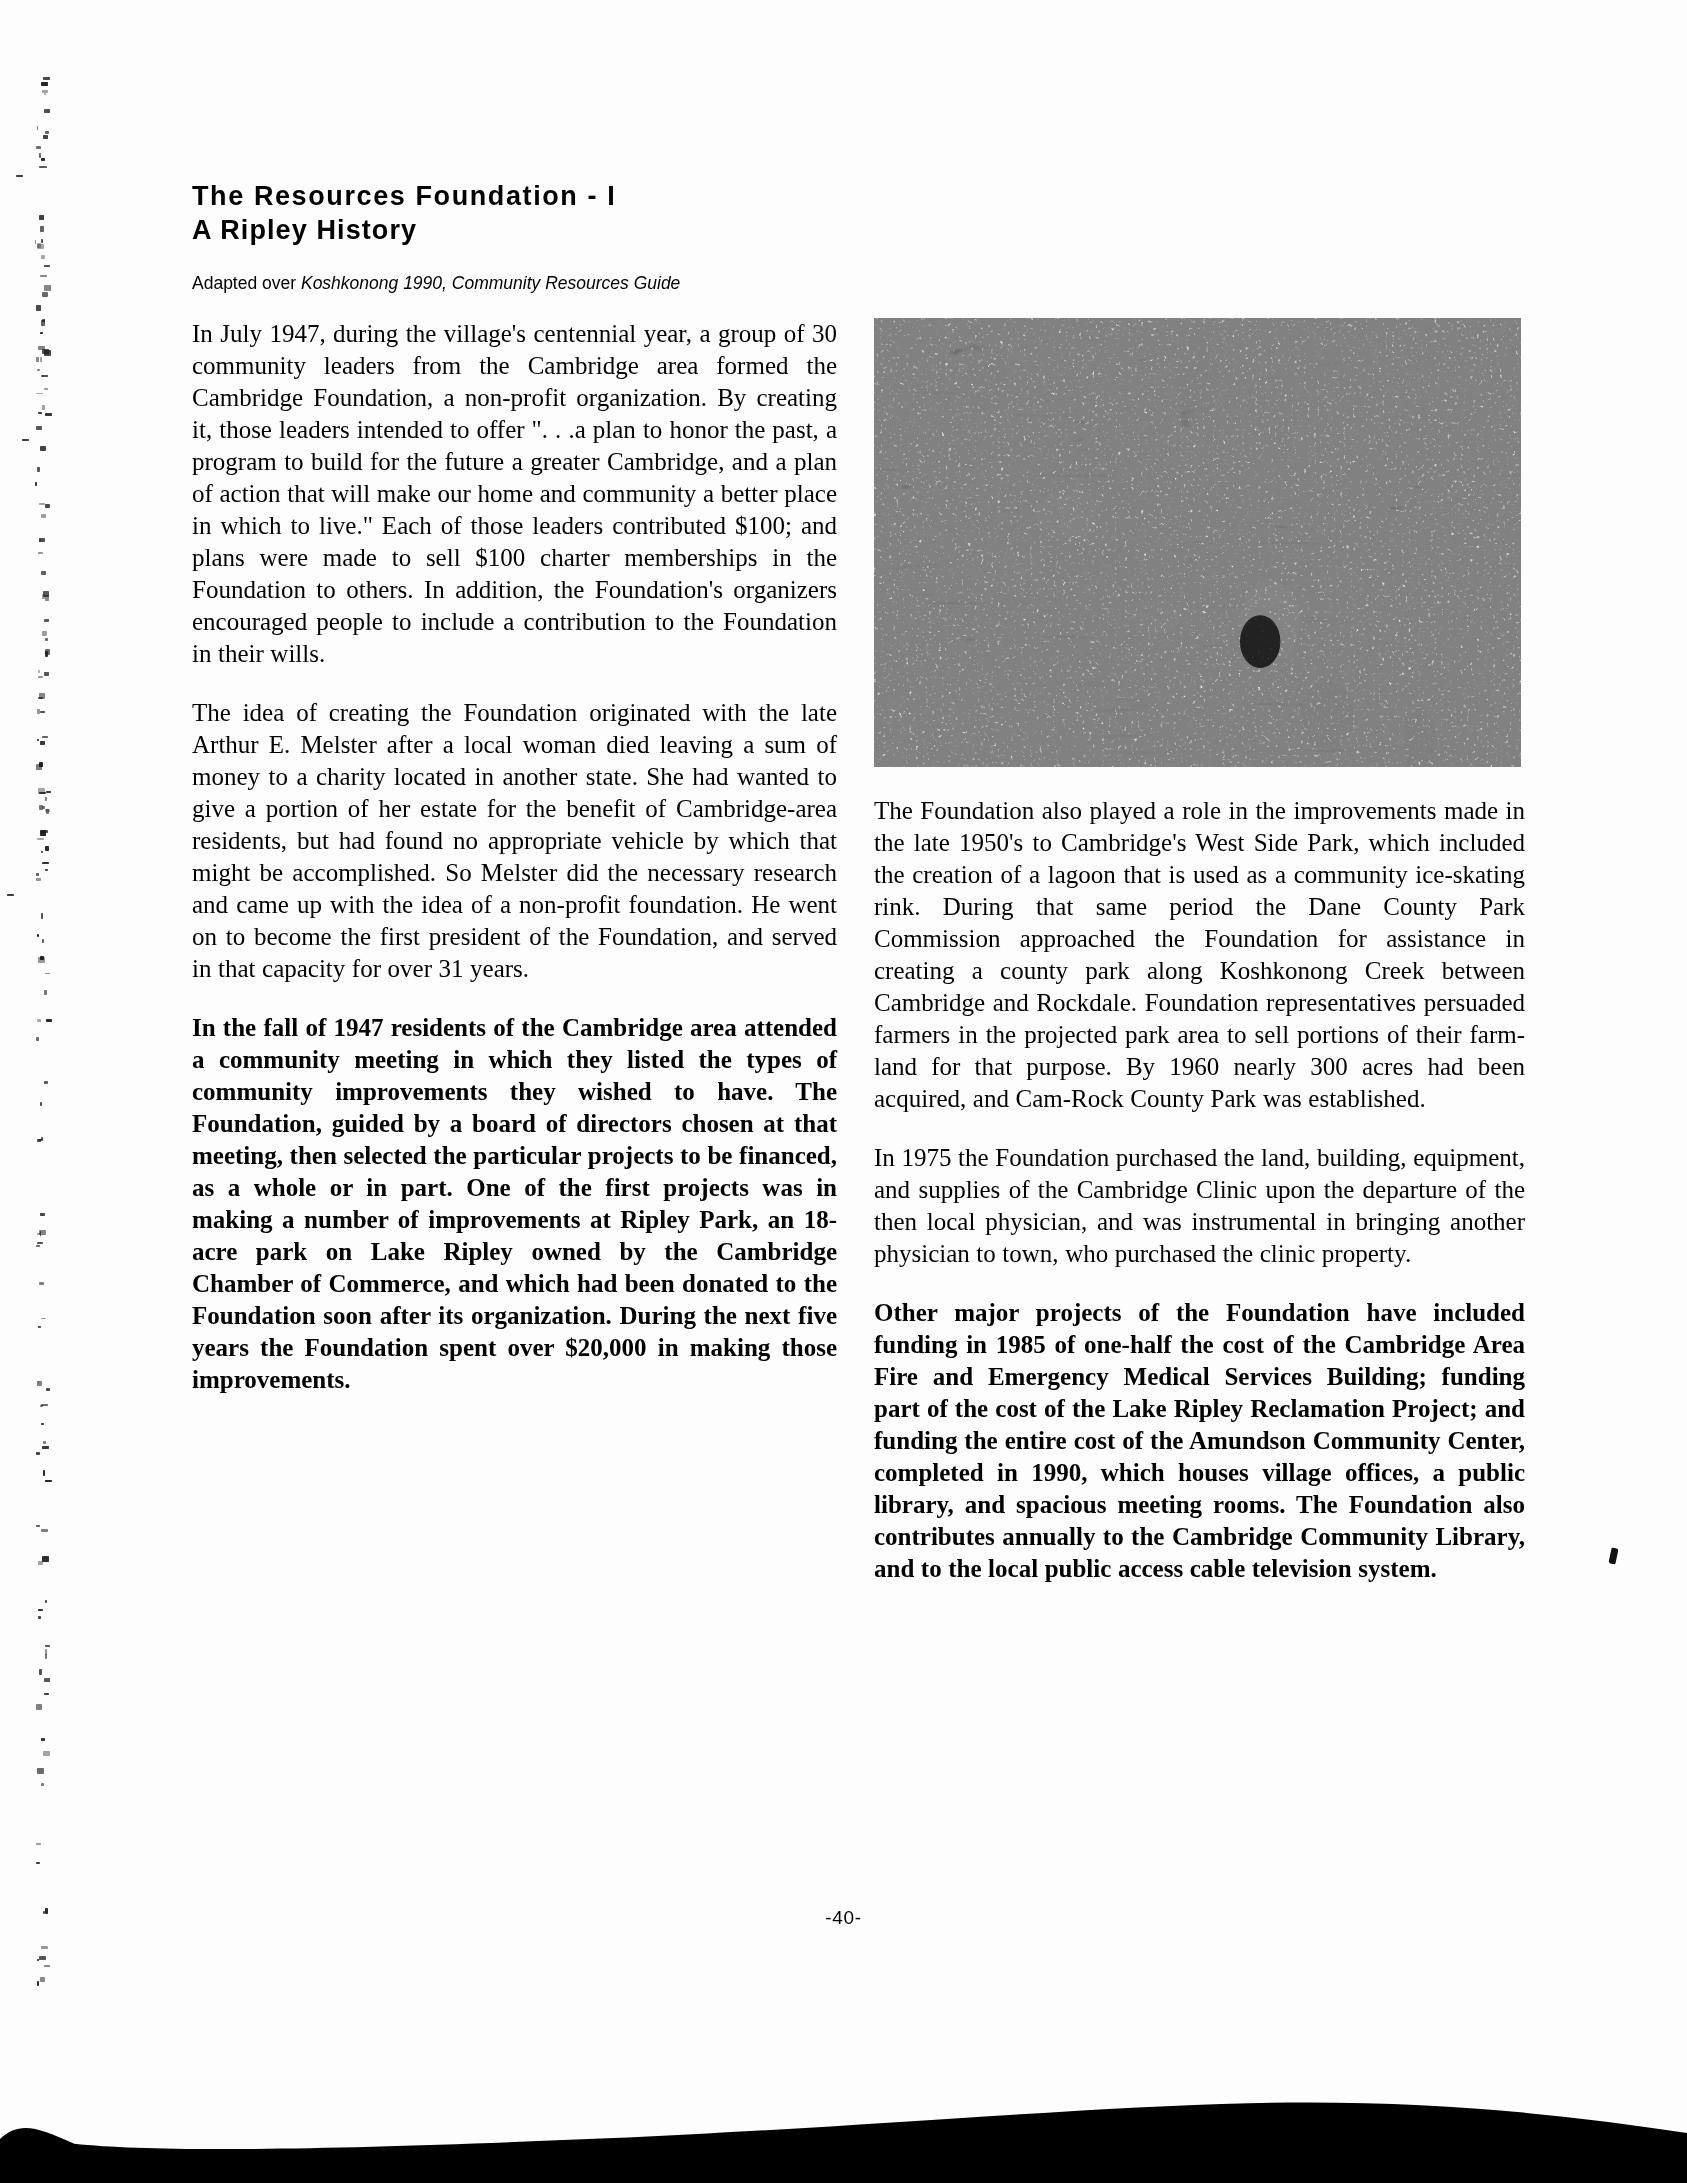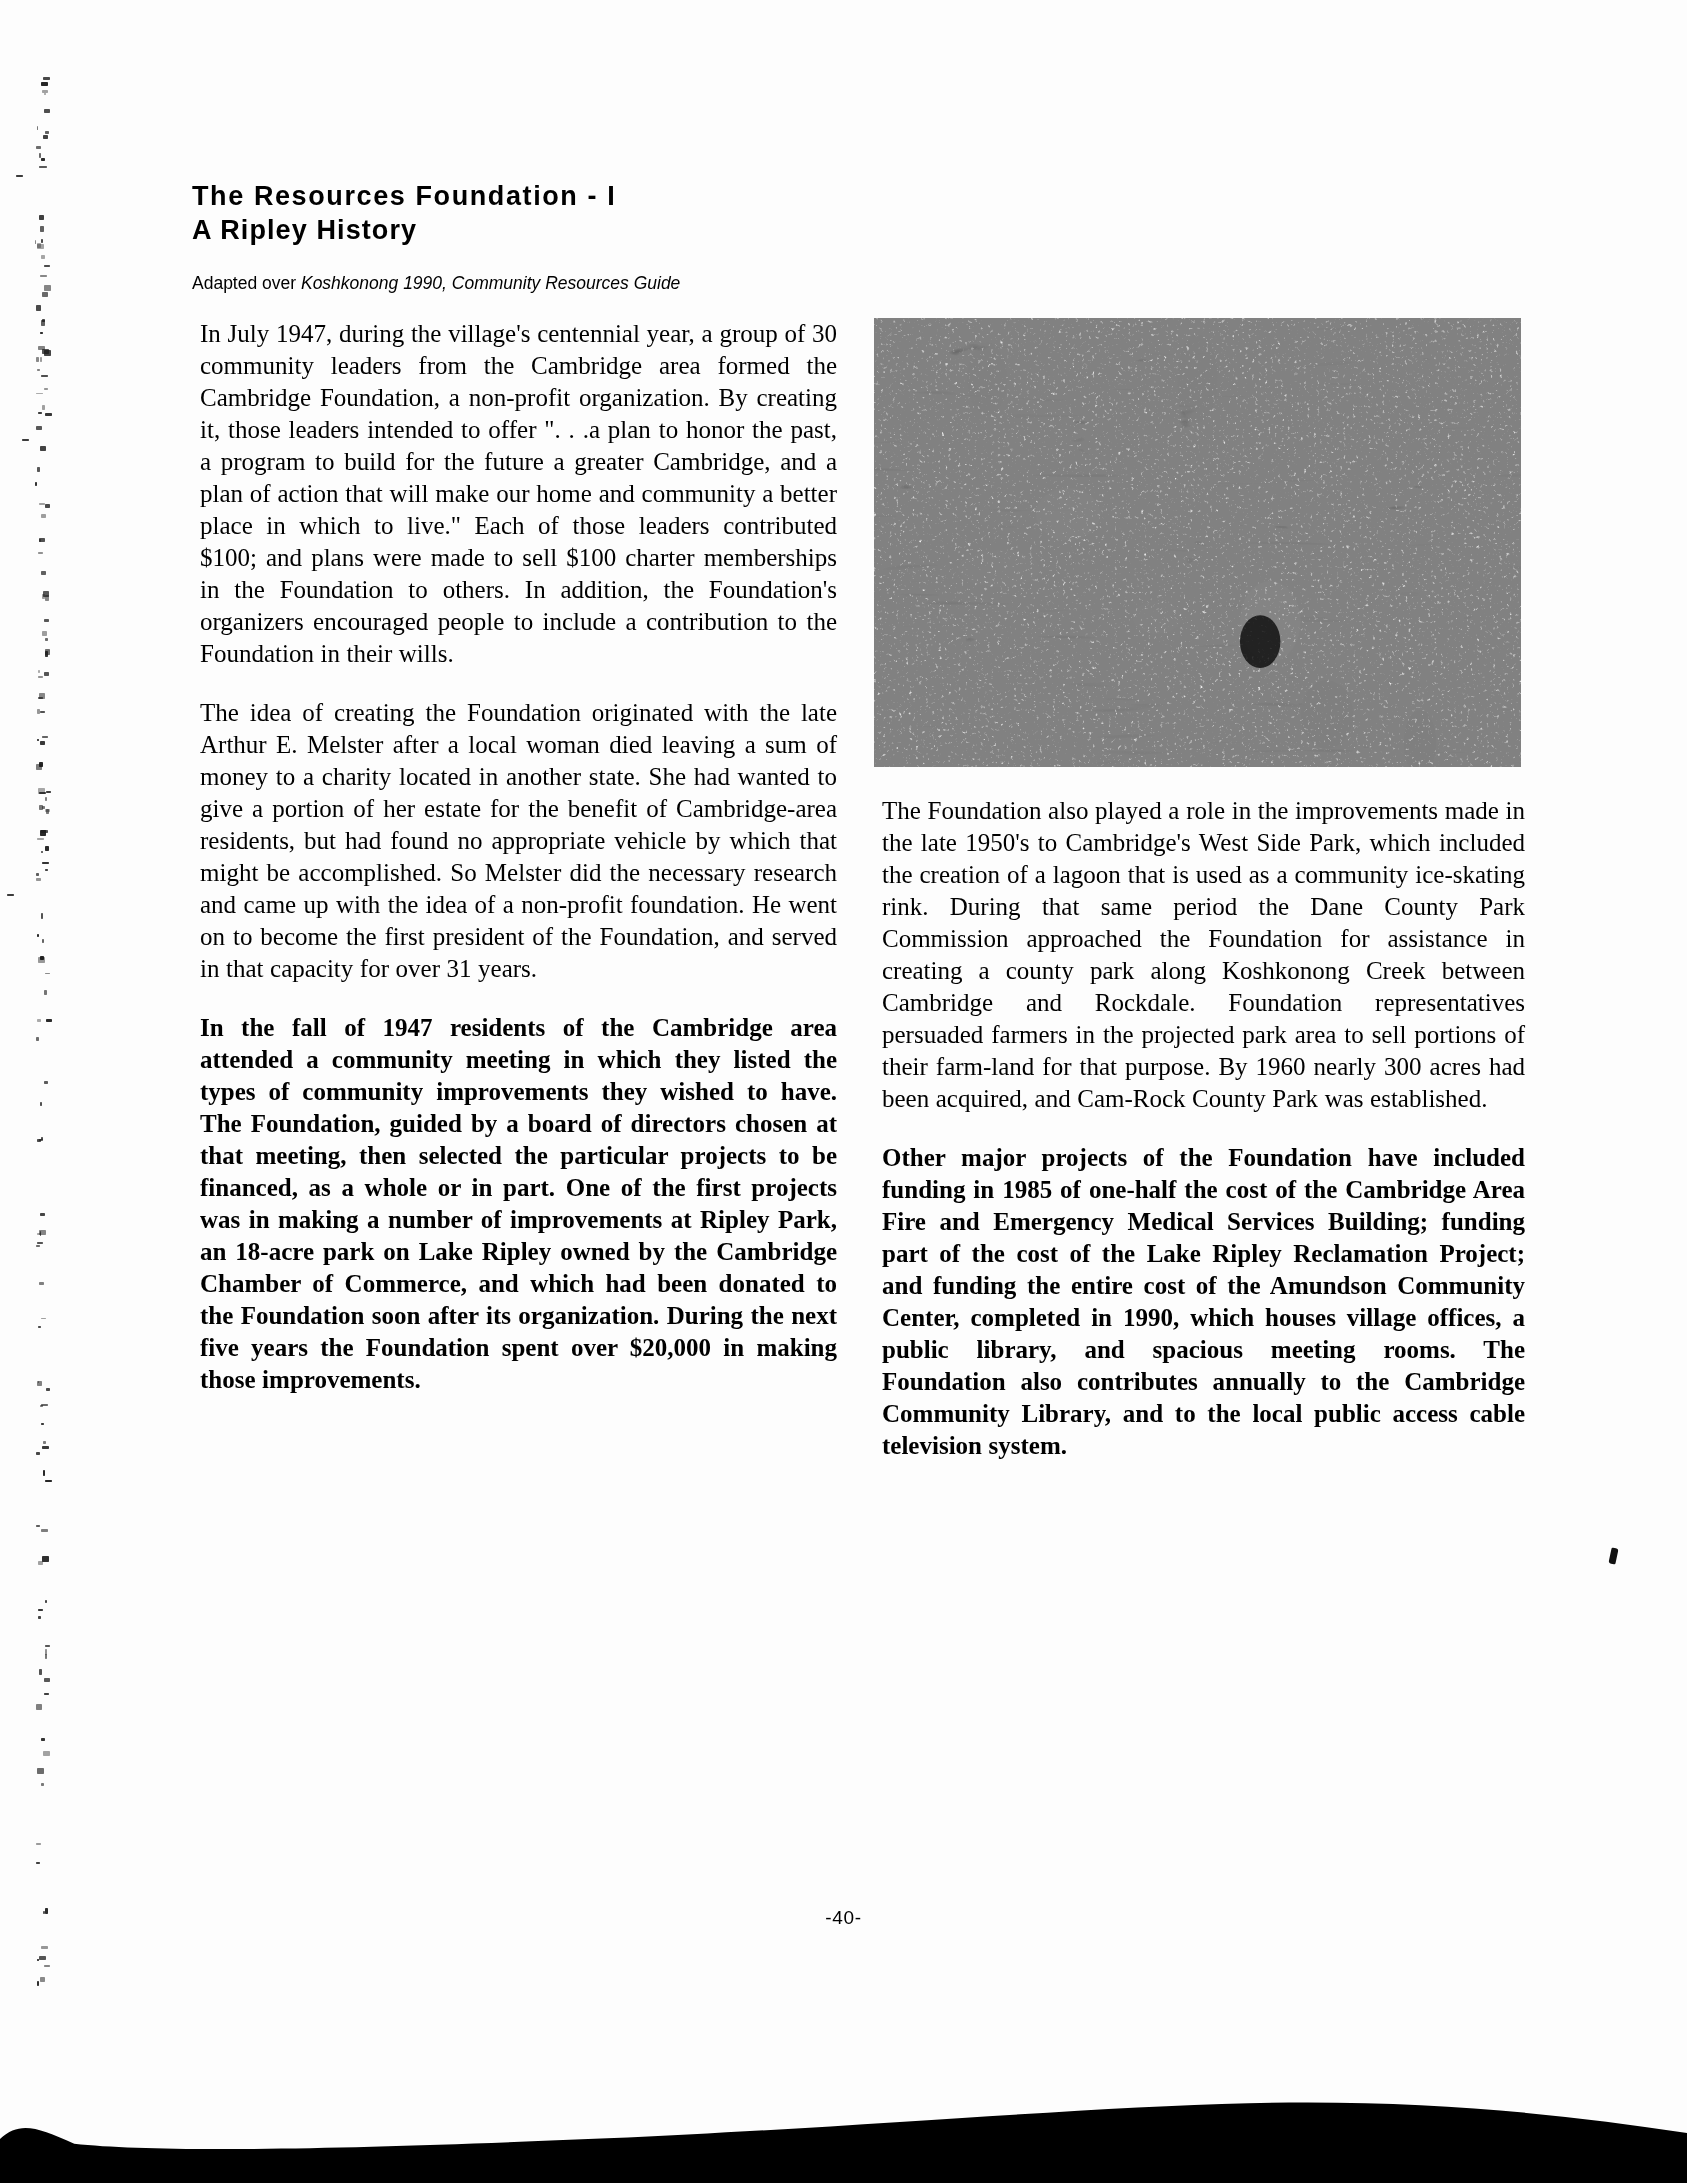--- a/index.html
+++ b/index.html
@@ -103,21 +103,21 @@
     width: 645px;
   }
   .col-right {
     position: absolute;
     left: 682px;
     top: 0;
     width: 651px;
   }
 
   p.body {
-    margin: 0 0 27px 8px;
+    margin: 0 0 27px 0;
     font-size: 25px;
     line-height: 32px;
     text-align: justify;
     text-justify: inter-word;
     word-spacing: 0.3px;
     hyphens: none;
   }
   p.body:last-child { margin-bottom: 0; font-weight: bold; }
 
   
@@ -363,20 +363,21 @@
               <ellipse cx="270" cy="210" rx="8" ry="16" fill="#e6e6e6" opacity="0.55"></ellipse>
               <ellipse cx="300" cy="60" rx="14" ry="11" fill="#ebebeb" opacity="0.7"></ellipse>
               <ellipse cx="160" cy="30" rx="10" ry="22" fill="#e9e9e9" opacity="0.55"></ellipse>
               <ellipse cx="56" cy="30" rx="10" ry="18" fill="#e9e9e9" opacity="0.5"></ellipse>
               <rect width="320" height="222" filter="url(#grain)" opacity="0.45"></rect>
             </svg>
           </div>
         </div>
 
         <p class="body">The Foundation also played a role in the improvements made in the late 1950's to Cambridge's West Side Park, which included the creation of a lagoon that is used as a community ice-skating rink.  During that same period the Dane County Park Commission approached the Foundation for assistance in creating a county park along Koshkonong Creek between Cambridge and Rockdale.  Foundation representatives persuaded farmers in the projected park area to sell portions of their farm-land for that purpose.  By 1960 nearly 300 acres had been acquired, and Cam-Rock County Park was established.</p>
+        <p class="body">In 1975 the Foundation purchased the land, building, equipment, and supplies of the Cambridge Clinic upon the departure of the then local physician, and was instrumental in bringing another physician to town, who purchased the clinic property.</p>
         <p class="body">Other major projects of the Foundation have included funding in 1985 of one-half the cost of the Cambridge Area Fire and Emergency Medical Services Building; funding part of the cost of the Lake Ripley Reclamation Project; and funding the entire cost of the Amundson Community Center, completed in 1990, which houses village offices, a public library, and spacious meeting rooms.  The Foundation also contributes annually to the Cambridge Community Library, and to the local public access cable television system.</p>
       </div>
 
     </div>
   </div>
 
   <div class="page-number">-40-</div>
 
   <div class="scan-shadow">
     <svg class="curve" viewBox="0 0 2500 170" preserveAspectRatio="none" xmlns="http://www.w3.org/2000/svg">

